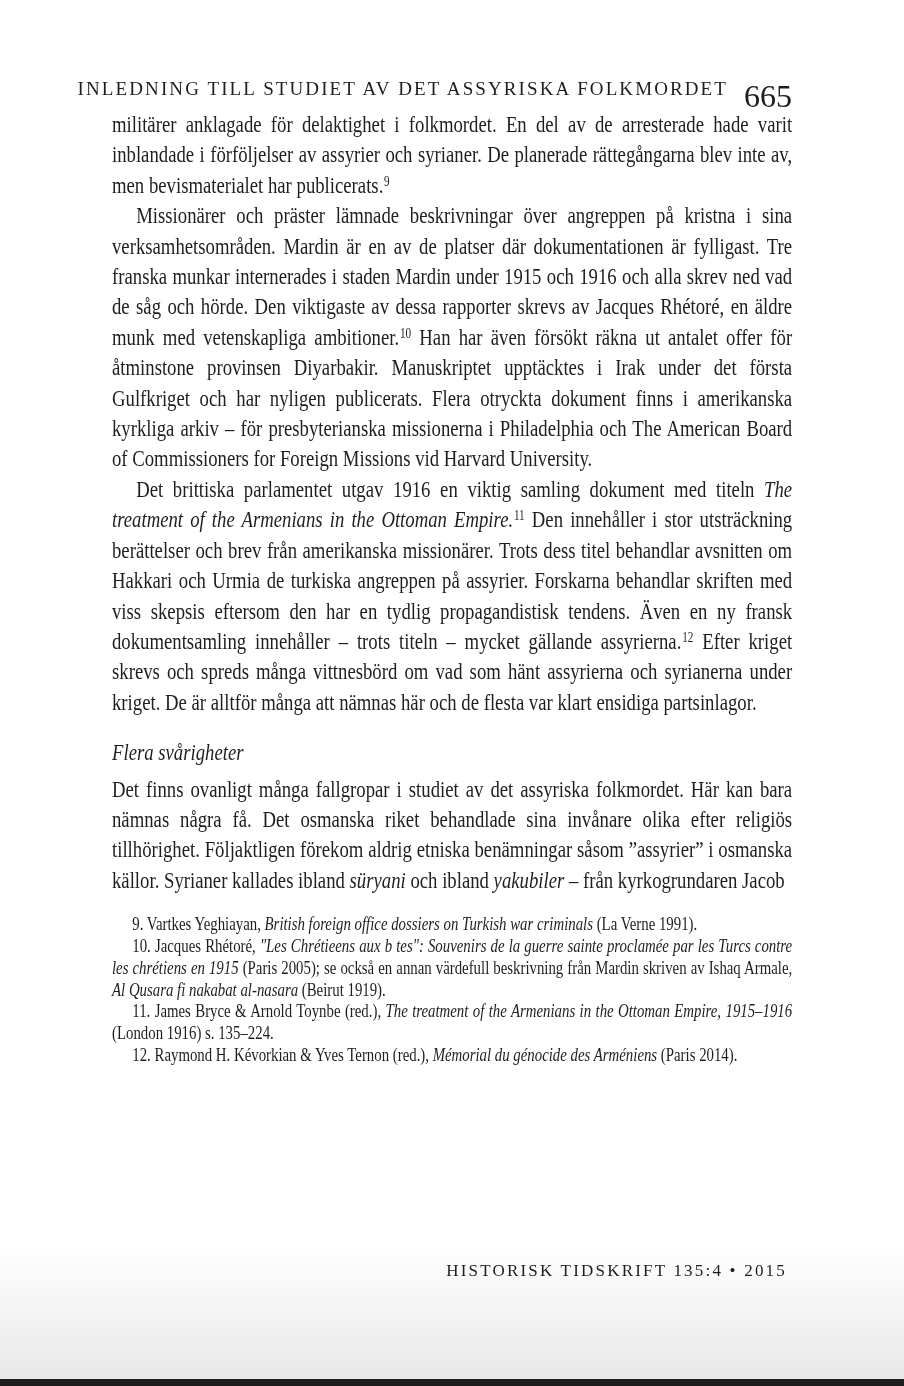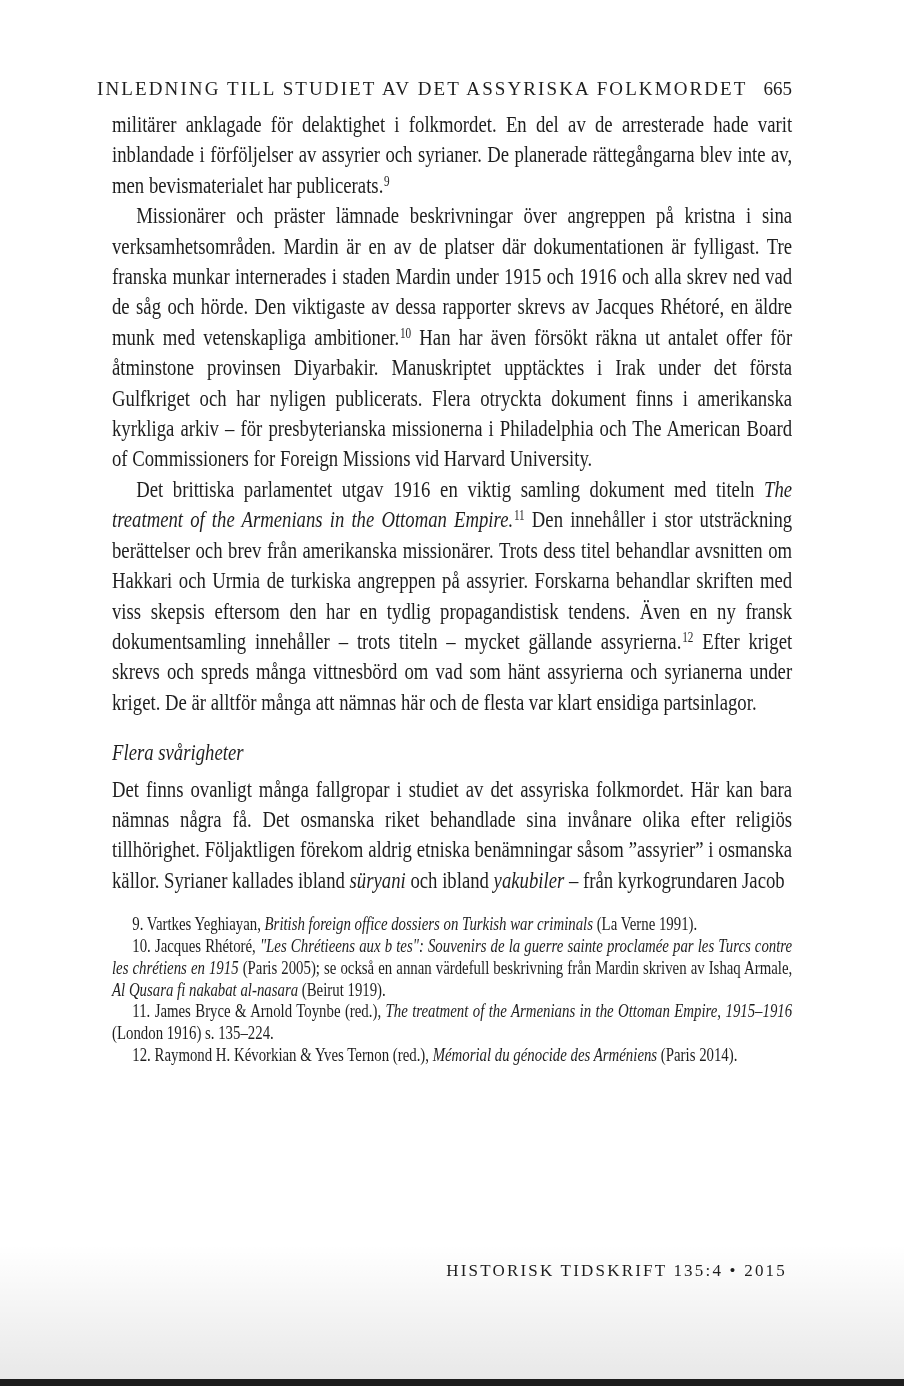--- a/index.html
+++ b/index.html
@@ -24,21 +24,21 @@
     align-items: flex-start;
     gap: 16px;
     white-space: nowrap;
   }
   .running-title {
     font-size: 19px;
     letter-spacing: 2.1px;
     font-variant: small-caps;
   }
   .folio {
-    font-size: 19px;
+    font-size: 32px;
   }
 
   
   .text-scale {
     position: absolute;
     left: 112px;
     top: 109px;
     width: 872px;
     transform: scaleX(0.78);
     transform-origin: 0 0;

